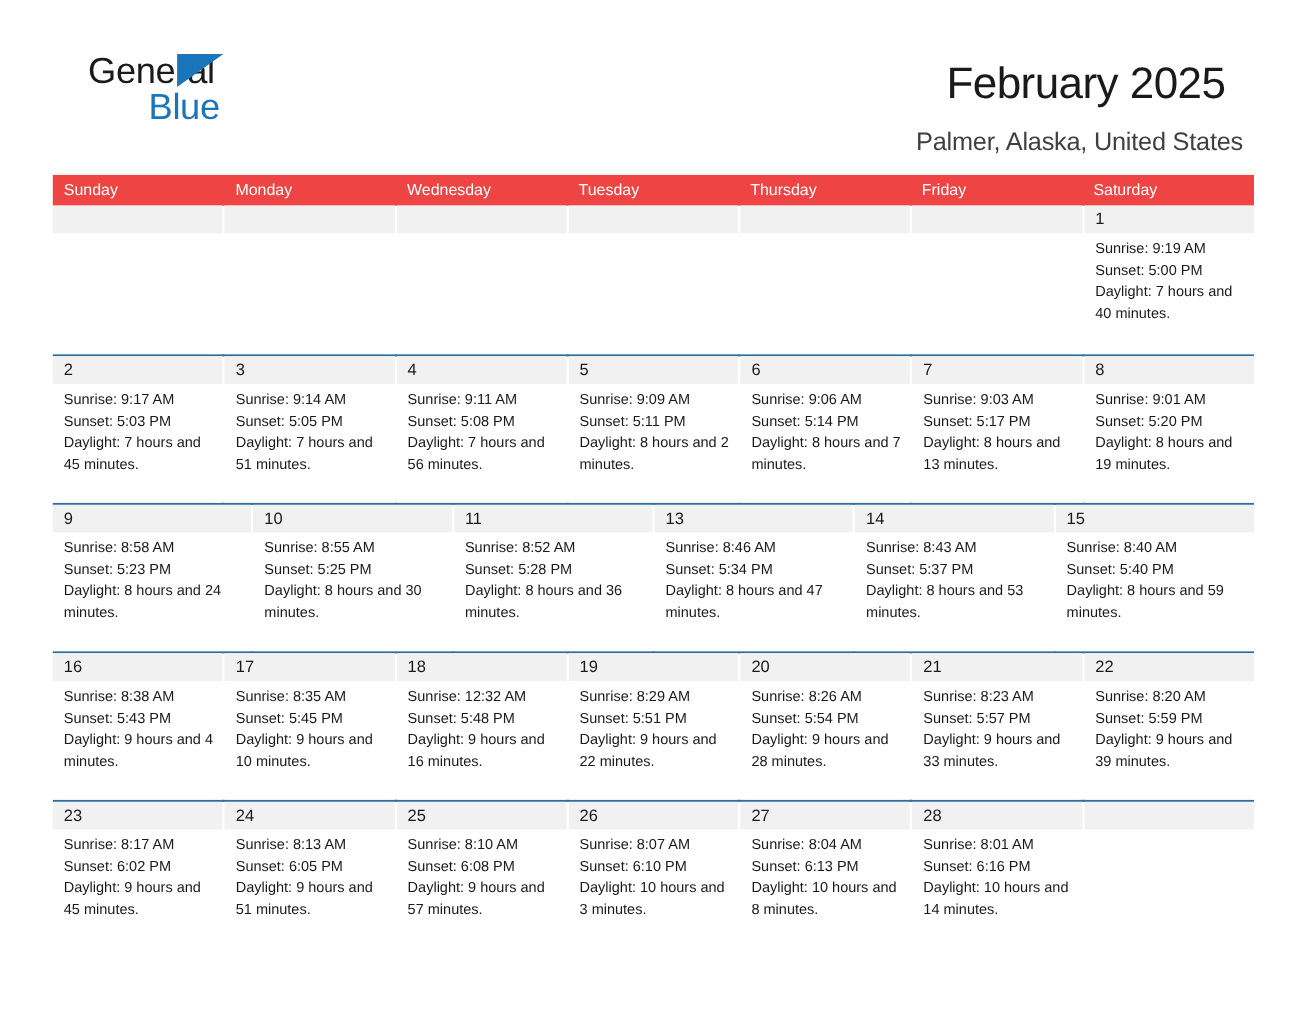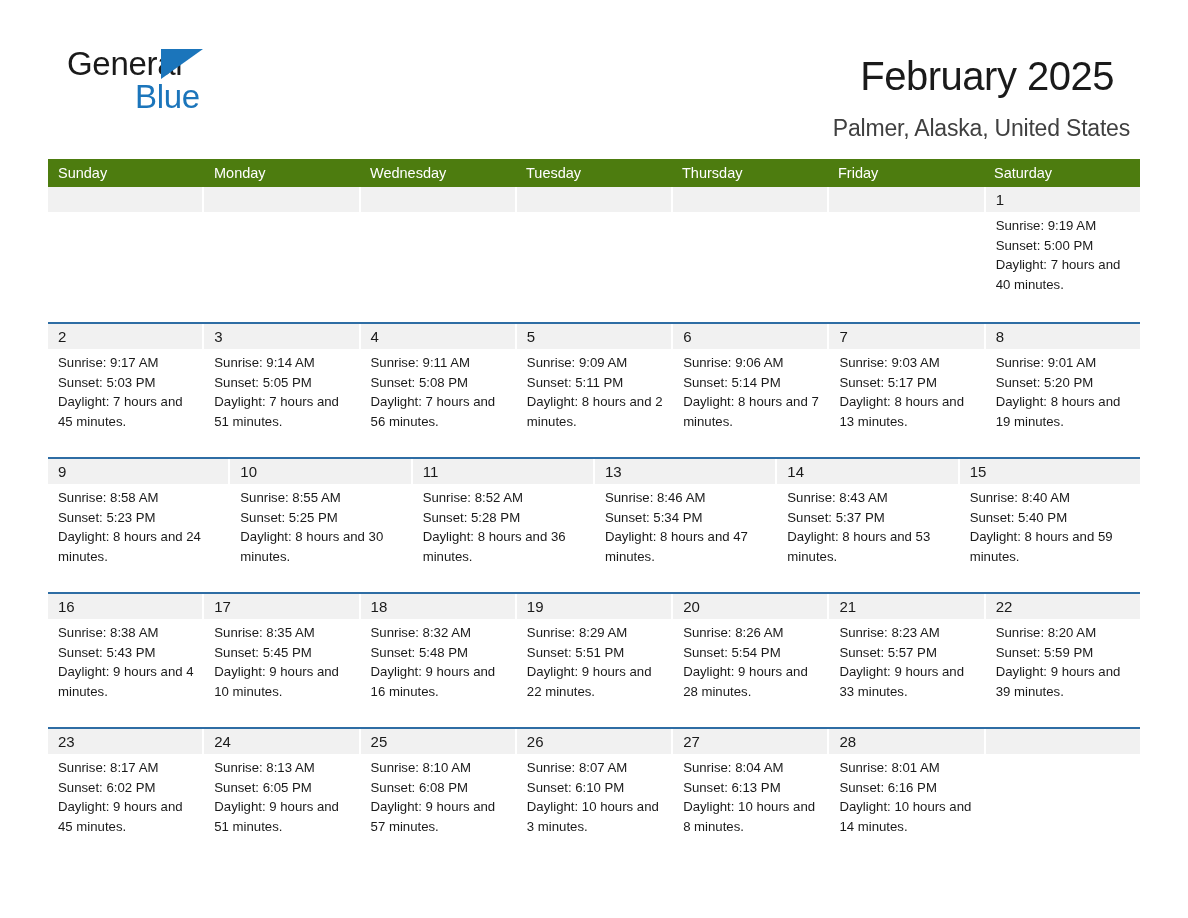--- a/index.html
+++ b/index.html
@@ -30,21 +30,21 @@
   }
   .logo {
     position: absolute;
     left: 10px;
     top: 45px;
     width: 240px;
     height: 75px;
   }
   .logo-general {
     position: absolute;
-    left: 9px;
+    left: 22px;
     top: 0px;
     font-size: 33px;
     letter-spacing: -0.3px;
     color: #1a1a1a;
     font-family: "Liberation Sans", sans-serif;
   }
   .logo-tri {
     position: absolute;
     left: 103px;
     top: 4px;
@@ -82,21 +82,21 @@
 
   
   .calendar {
     position: absolute;
     left: 48px;
     top: 159px;
     width: 1092px;
   }
   .weekday-row {
     display: flex;
-    background: #4d7c0f;
+    background: #ef4444;
     height: 28px;
     align-items: center;
   }
   .weekday {
     flex: 1 1 0;
     color: #ffffff;
     font-size: 14.5px;
     line-height: 28px;
     padding-left: 10px;
     white-space: nowrap;
@@ -354,21 +354,21 @@
               <div>Sunrise: 8:35 AM</div>
               <div>Sunset: 5:45 PM</div>
               <div class="wrap">Daylight: 9 hours and 10 minutes.</div>
             </div>
           </div>
           <div class="day-cell filled">
             <div class="daynum-band">
               <div class="daynum">18</div>
             </div>
             <div class="day-info">
-              <div>Sunrise: 8:32 AM</div>
+              <div>Sunrise: 12:32 AM</div>
               <div>Sunset: 5:48 PM</div>
               <div class="wrap">Daylight: 9 hours and 16 minutes.</div>
             </div>
           </div>
           <div class="day-cell filled">
             <div class="daynum-band">
               <div class="daynum">19</div>
             </div>
             <div class="day-info">
               <div>Sunrise: 8:29 AM</div>

